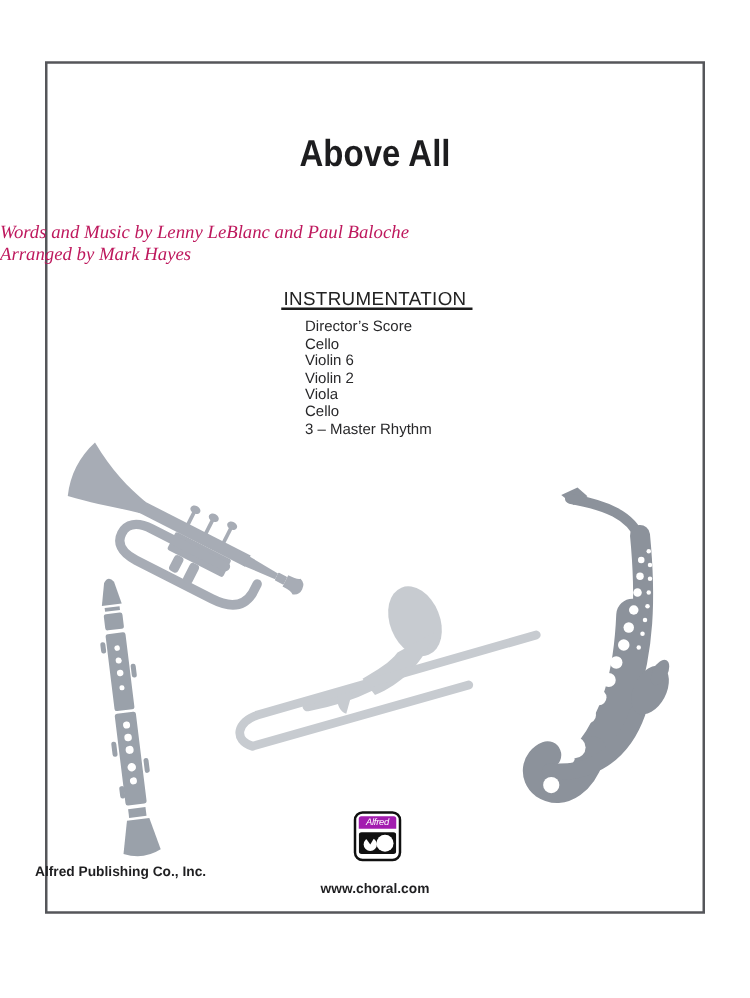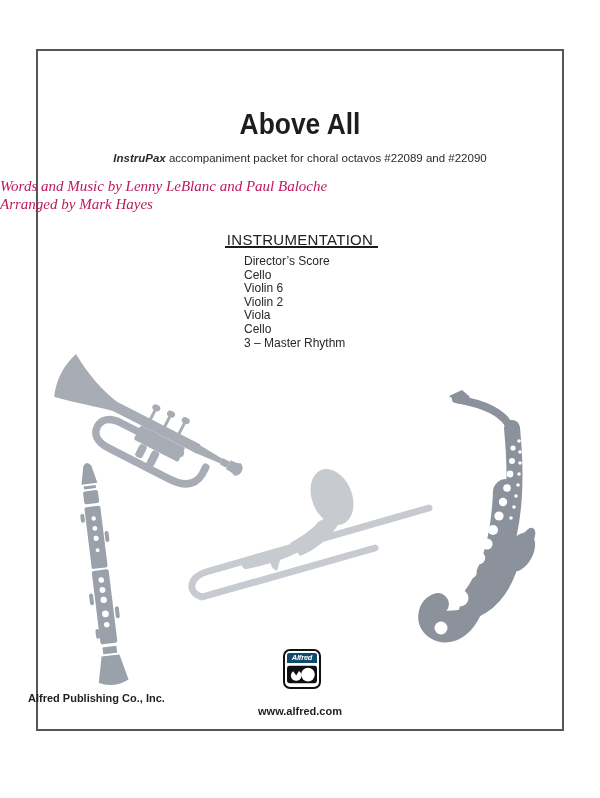--- a/index.html
+++ b/index.html
@@ -18,22 +18,22 @@
   .credits{position:absolute;top:177px;left:0;width:600px;
            font-family:"Liberation Serif",serif;font-style:italic;font-size:15px;
            line-height:18px;color:#be185d;}
   .instr-head{position:absolute;top:231px;left:0;width:600px;text-align:center;
               font-size:15px;letter-spacing:.3px;color:#222;}
   .instr-rule{position:absolute;top:246px;left:225px;width:153px;height:2px;background:#1c1c1c;}
   .instr-list{position:absolute;top:255px;left:244px;font-size:12px;line-height:13.6px;color:#28282a;}
   .logo{position:absolute;left:283px;top:649px;width:30px;height:32px;
         border:2.5px solid #101010;border-radius:7px;background:#fff;padding:2px;
         display:flex;flex-direction:column;gap:1px;}
-  .logo-band{height:10px;background:#0c4a6e;border-radius:2px 2px 0 0;
-             color:#fff;font-weight:bold;font-style:italic;font-size:7.5px;
+  .logo-band{height:10px;background:#a21caf;border-radius:2px 2px 0 0;
+             color:#fff;font-weight:normal;font-style:italic;font-size:7.5px;
              line-height:10px;text-align:center;letter-spacing:-.2px;}
   .logo-mark{flex:1;display:block;}
   .pub{position:absolute;top:692px;left:0;width:600px;text-align:left;
        font-weight:bold;font-size:11px;color:#1f1f21;margin-left:28px;}
   .web{position:absolute;top:705px;left:0;width:600px;text-align:center;
        font-weight:bold;font-size:11px;color:#1f1f21;}
 </style>
 </head>
 <body>
 
@@ -127,23 +127,20 @@
           <circle cx="511" cy="518" r="1.8"></circle>
       </g>
     </g>
   </svg>
 
   <div class="frame"></div>
 
   <div class="textlayer">
     <div class="title">Above All</div>
 
-    <div class="subtitle">
-      <span class="brand">InstruPax</span><span> accompaniment packet for choral octavos #22089 and #22090</span>
-    </div>
 
     <div class="credits">
       <div>Words and Music by Lenny LeBlanc and Paul Baloche</div>
       <div>Arranged by Mark Hayes</div>
     </div>
 
     <div class="instr-head">INSTRUMENTATION</div>
     <div class="instr-rule"></div>
 
     <div class="instr-list">
@@ -160,15 +157,15 @@
       <div class="logo-band">Alfred</div>
       <svg class="logo-mark" viewBox="0 0 26 15">
         <rect x="0" y="0" width="26" height="15" rx="2" fill="#101010"></rect>
         <circle cx="8" cy="8.4" r="4.6" fill="#ffffff"></circle>
         <path d="M8,8.4 L3,1.5 L11.5,2.6 Z" fill="#101010"></path>
         <circle cx="18.2" cy="7.6" r="5.9" fill="#ffffff"></circle>
       </svg>
     </div>
 
     <div class="pub">Alfred Publishing Co., Inc.</div>
-    <div class="web">www.alfred.com</div>
+    <div class="web">www.choral.com</div>
   </div>
 </div>
 
 </body></html>

